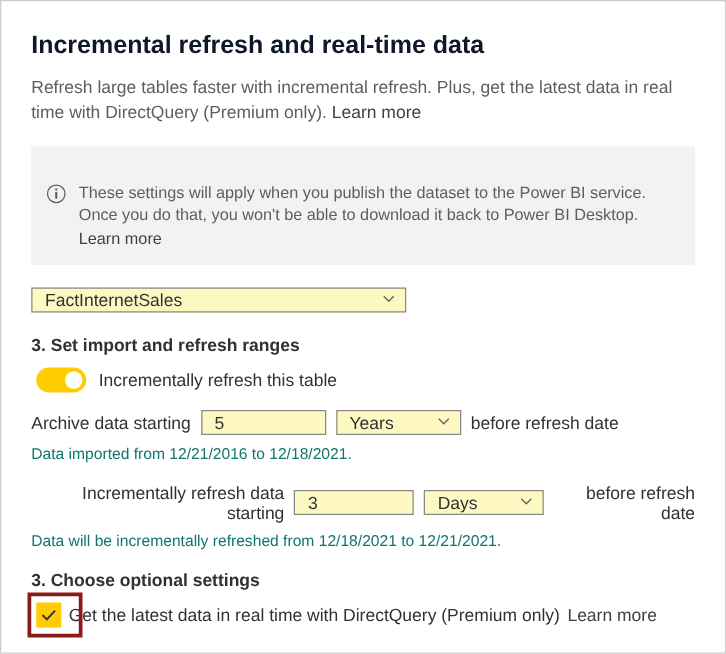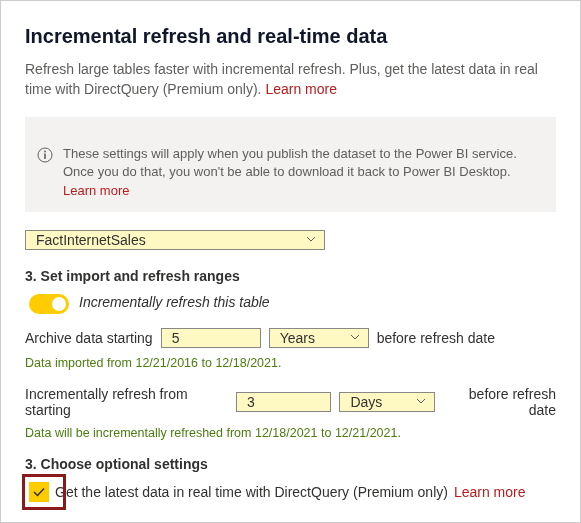--- a/index.html
+++ b/index.html
@@ -23,21 +23,21 @@
       color: #0f172a;
       margin-bottom: 12px;
     }
     .subtitle {
       font-size: 14px;
       color: #605e5c;
       line-height: 1.4;
       margin-bottom: 18px;
     }
     .link {
-      color: #b91c1c;
+      color: #404040;
       cursor: pointer;
     }
     .infobar {
       background: #f3f2f1;
       padding: 28px 16px 12px 12px;
       display: flex;
       gap: 10px;
       margin-bottom: 18px;
     }
     .info-icon {
@@ -74,25 +74,24 @@
     }
     .chev {
       position: absolute;
       right: 8px;
       top: 50%;
       transform: translateY(-50%);
       pointer-events: none;
     }
     .toggle-row {
       display: flex;
-      align-items: flex-start;
+      align-items: center;
       gap: 10px;
       margin-bottom: 14px;
       padding-left: 4px;
-      font-style: italic;
     }
     .toggle {
       width: 40px;
       height: 20px;
       background: #ffcc00;
       border-radius: 10px;
       position: relative;
       cursor: pointer;
     }
     .toggle-knob {
@@ -106,40 +105,41 @@
     }
     .range-row {
       display: flex;
       align-items: center;
       gap: 8px;
       margin-bottom: 8px;
     }
     .range-row .label-before {
       font-size: 14px;
       color: #323130;
+      text-align: right;
     }
     .range-row .label-after {
       font-size: 14px;
       color: #323130;
       text-align: right;
     }
     .num-wrap {
       position: relative;
       width: 100px;
     }
     .num-input {
       padding: 5px 10px;
     }
     .unit-wrap {
       position: relative;
       width: 100px;
     }
     .hint {
       font-size: 12.5px;
-      color: #4d7c0f;
+      color: #0f766e;
       margin-bottom: 16px;
     }
     .opt-row {
       display: flex;
       align-items: center;
       gap: 6px;
       padding-left: 4px;
       position: relative;
     }
     .checkbox {
@@ -217,21 +217,21 @@
         <svg width="12" height="12" viewBox="0 0 12 12">
             <path d="M2 4 L6 8 L10 4" fill="none" stroke="#605e5c" stroke-width="1"></path>
           </svg>
       </span>
     </div>
     <span class="label-after">before refresh date</span>
   </div>
   <div class="hint">Data imported from 12/21/2016 to 12/18/2021.</div>
 
   <div class="range-row">
-    <span class="label-before">Incrementally refresh from starting</span>
+    <span class="label-before">Incrementally refresh data starting</span>
     <div class="num-wrap">
       <input class="num-input" value="3" style="">
     </div>
     <div class="unit-wrap">
       <input class="unit-select" readonly="" value="Days" style="">
       <span class="chev">
         <svg width="12" height="12" viewBox="0 0 12 12">
             <path d="M2 4 L6 8 L10 4" fill="none" stroke="#605e5c" stroke-width="1"></path>
           </svg>
       </span>

